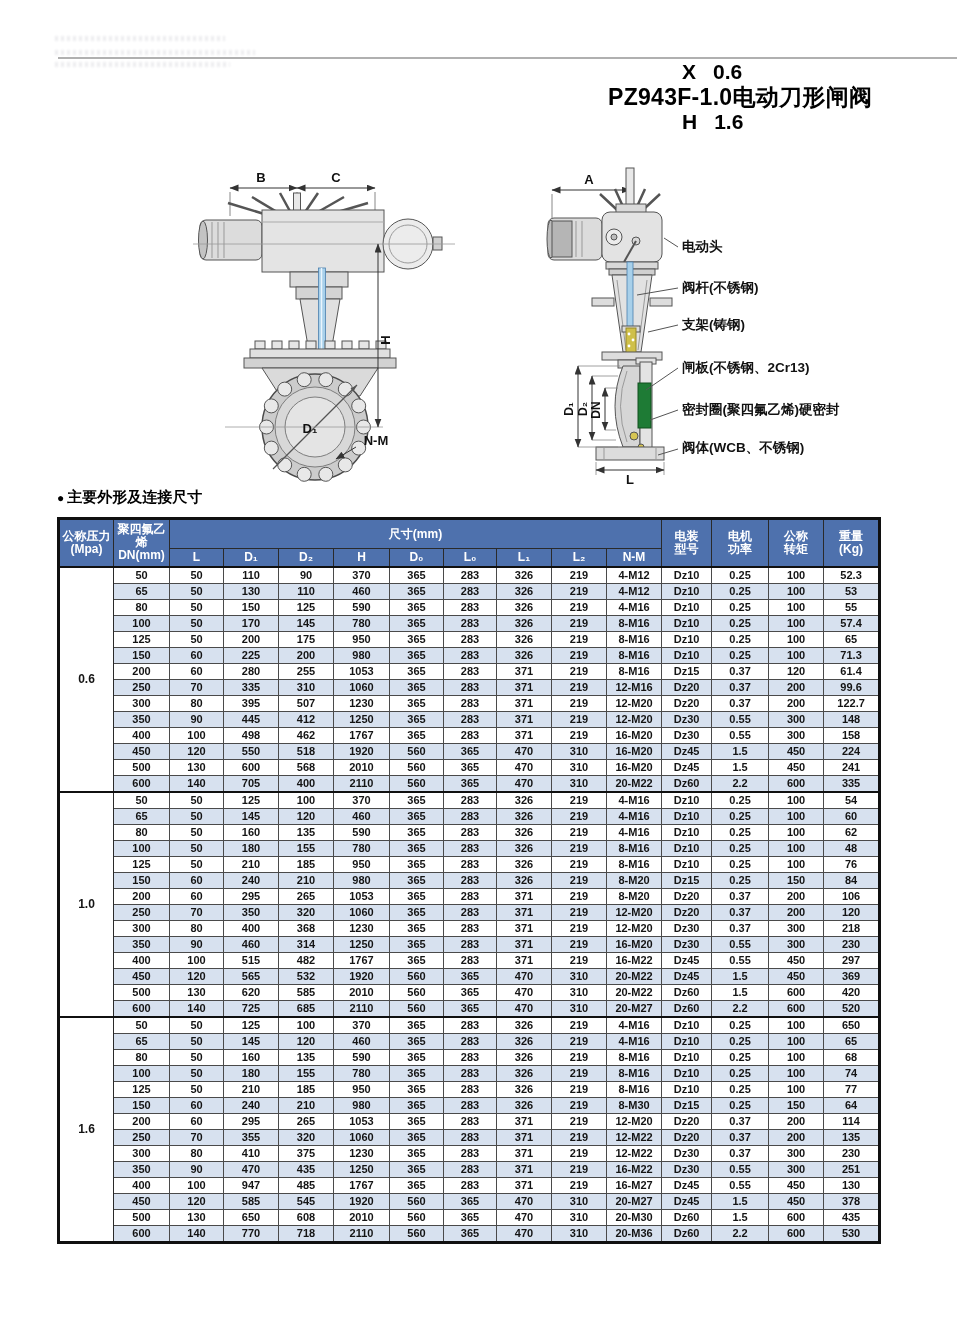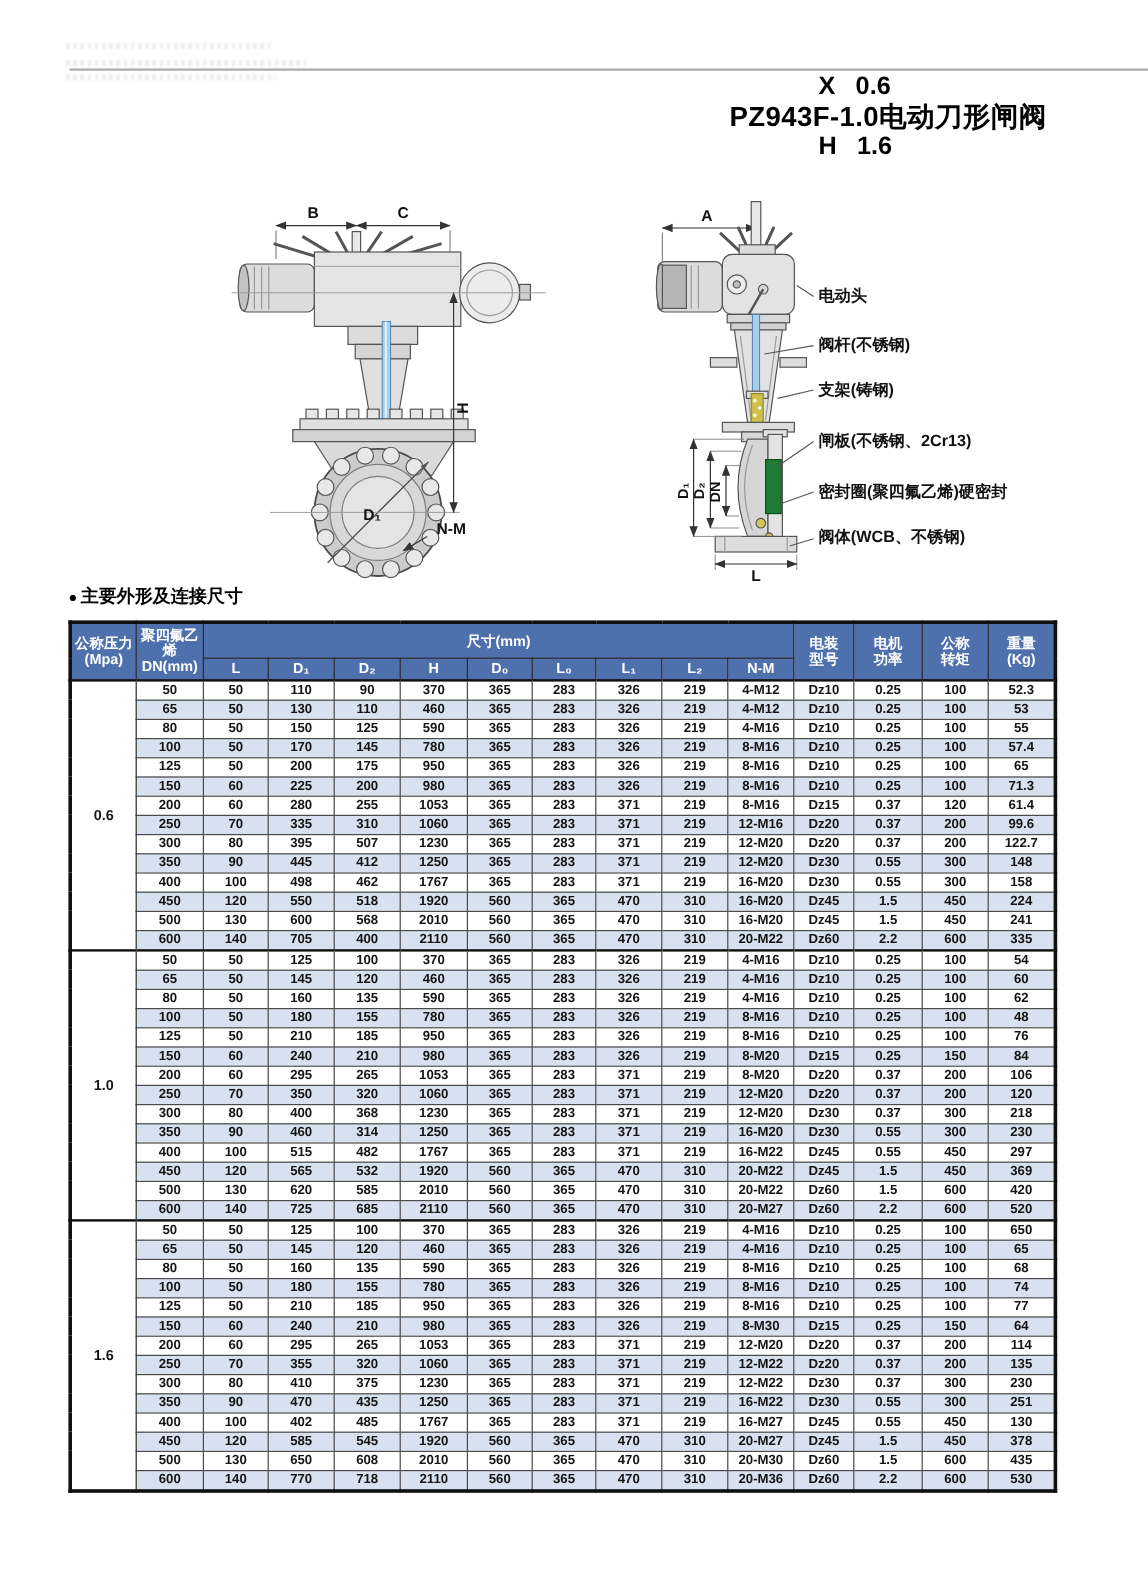--- a/index.html
+++ b/index.html
@@ -890,21 +890,21 @@
           <td>219</td>
           <td>16-M22</td>
           <td>Dz30</td>
           <td>0.55</td>
           <td>300</td>
           <td>251</td>
         </tr>
         <tr>
           <td>400</td>
           <td>100</td>
-          <td>402</td>
+          <td>947</td>
           <td>485</td>
           <td>1767</td>
           <td>365</td>
           <td>283</td>
           <td>371</td>
           <td>219</td>
           <td>16-M27</td>
           <td>Dz45</td>
           <td>0.55</td>
           <td>450</td>

